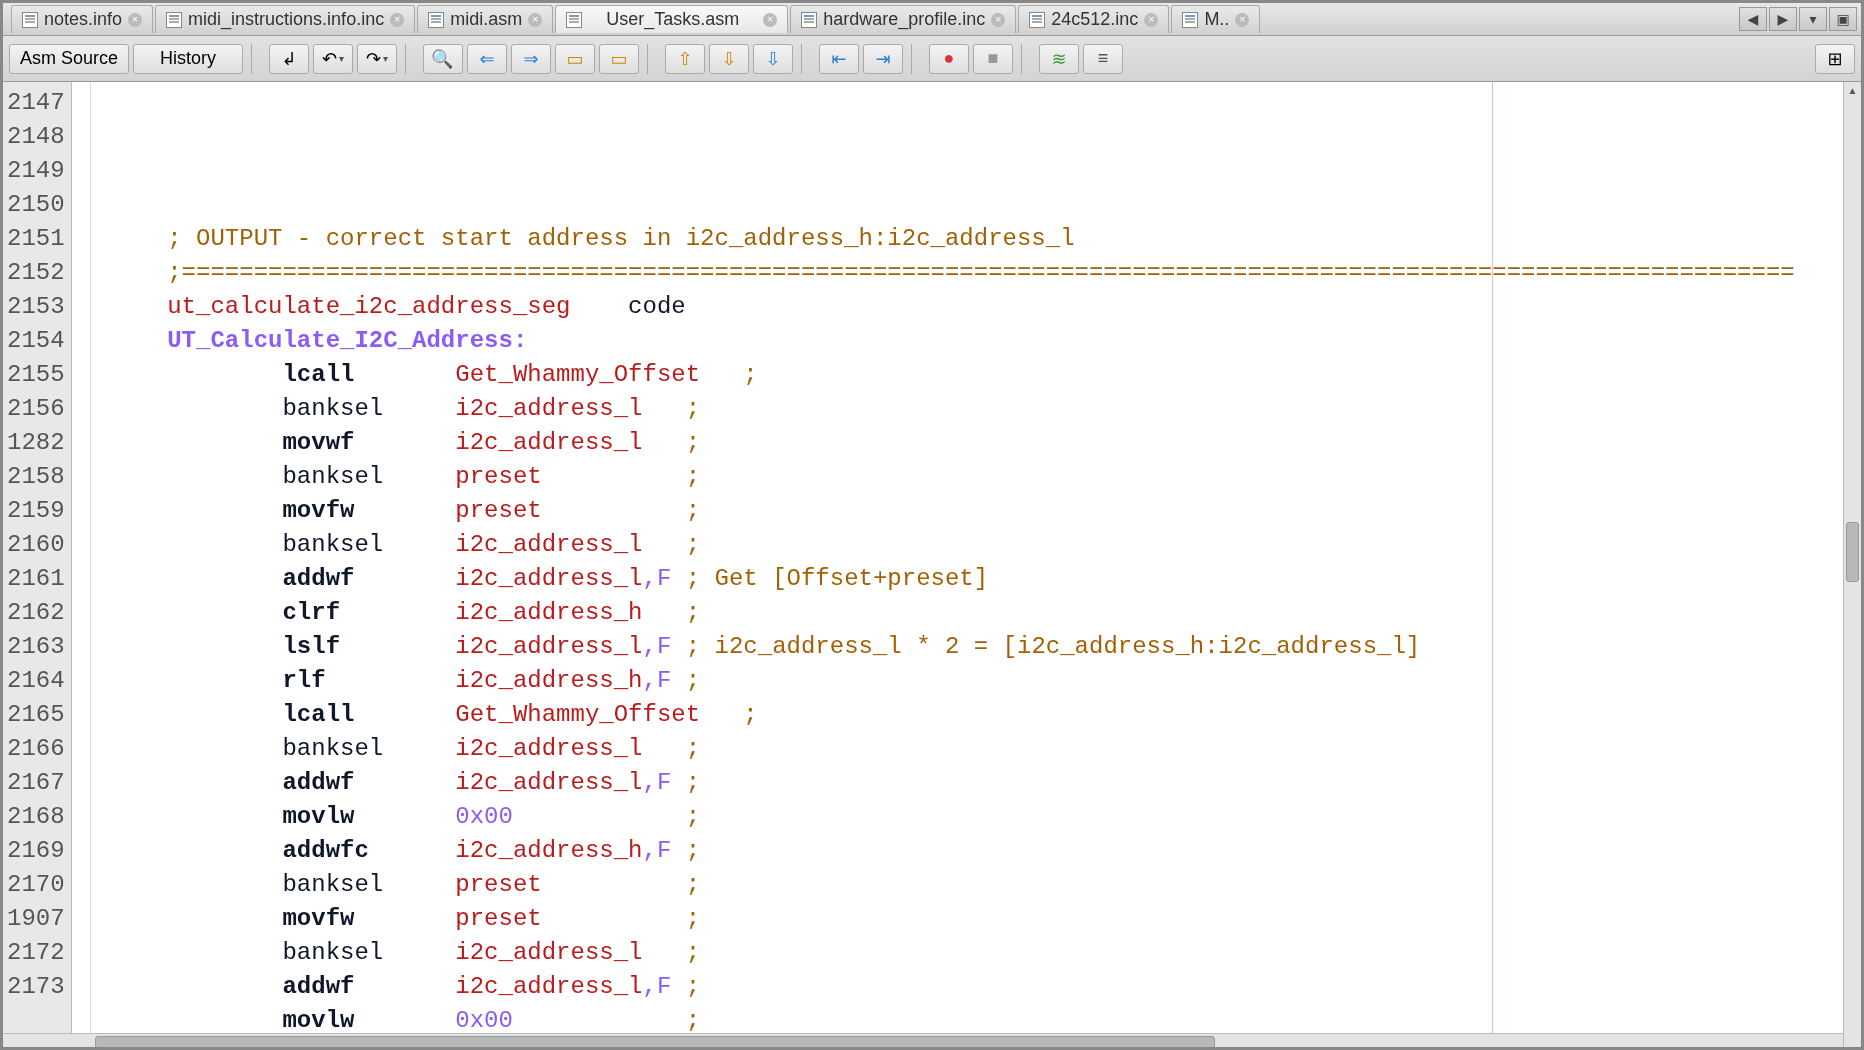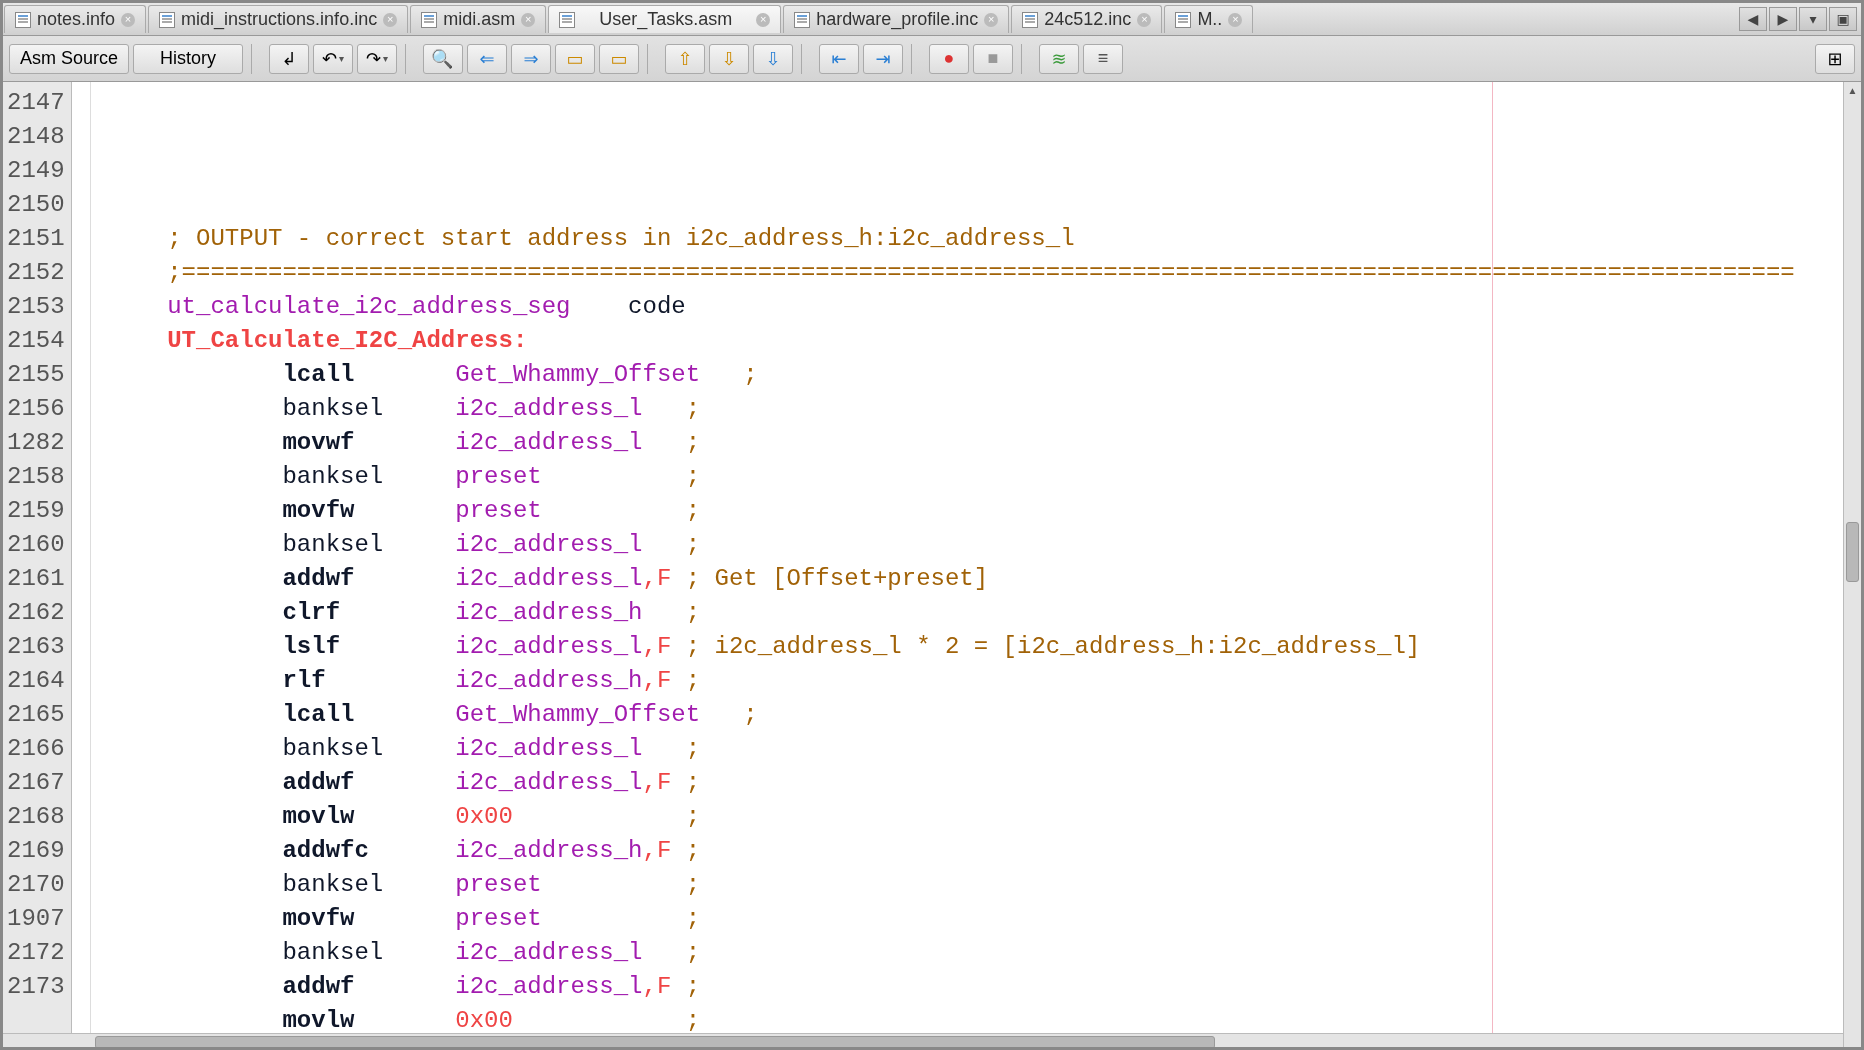--- a/index.html
+++ b/index.html
@@ -11,21 +11,21 @@
     transform-origin: top left;
     overflow: hidden;
     border: 3px solid #888;
   }
   .tabbar {
     display: flex;
     align-items: center;
     background: linear-gradient(#e8e8e8,#d0d0d0);
     height: 33px;
     border-bottom: 1px solid #999;
-    padding-left: 1px;
+    padding-left: 8px;
   }
   .tab {
     display: flex;
     align-items: center;
     gap: 6px;
     padding: 4px 10px;
     background: linear-gradient(#eaeaea,#d2d2d2);
     border: 1px solid #aaa;
     border-bottom: none;
     border-radius: 3px 3px 0 0;
@@ -124,24 +124,24 @@
     overflow: hidden;
   }
   .code .margin-line {
     position:absolute; top:0; bottom:0; left: 1420px; width:0; border-left:1px solid #f3b7c3;
   }
   .code .fold-line {
     position:absolute; top:0; bottom:0; left: 18px; width:0; border-left:1px solid #ddd;
   }
   .codeline { display:block; height:34px; position:relative; padding-left: 30px;}
   .c-green { color: #a16207; }
-  .c-maroon { color: #a21caf; }
+  .c-maroon { color: #b91c1c; }
   .c-blue { color: #0f172a; }
   .c-bold { font-weight: bold; }
-  .c-blk { color:#ef4444; }
+  .c-blk { color:#8b5cf6; }
   .vscroll {
     width: 18px;
     background: #e4e4e4;
     border-left: 1px solid #bbb;
     position: relative;
   }
   .vscroll .thumb {
     position:absolute; left:2px; right:2px; top:440px; height:60px;
     background:#b8b8b8; border:1px solid #999; border-radius:3px;
   }

